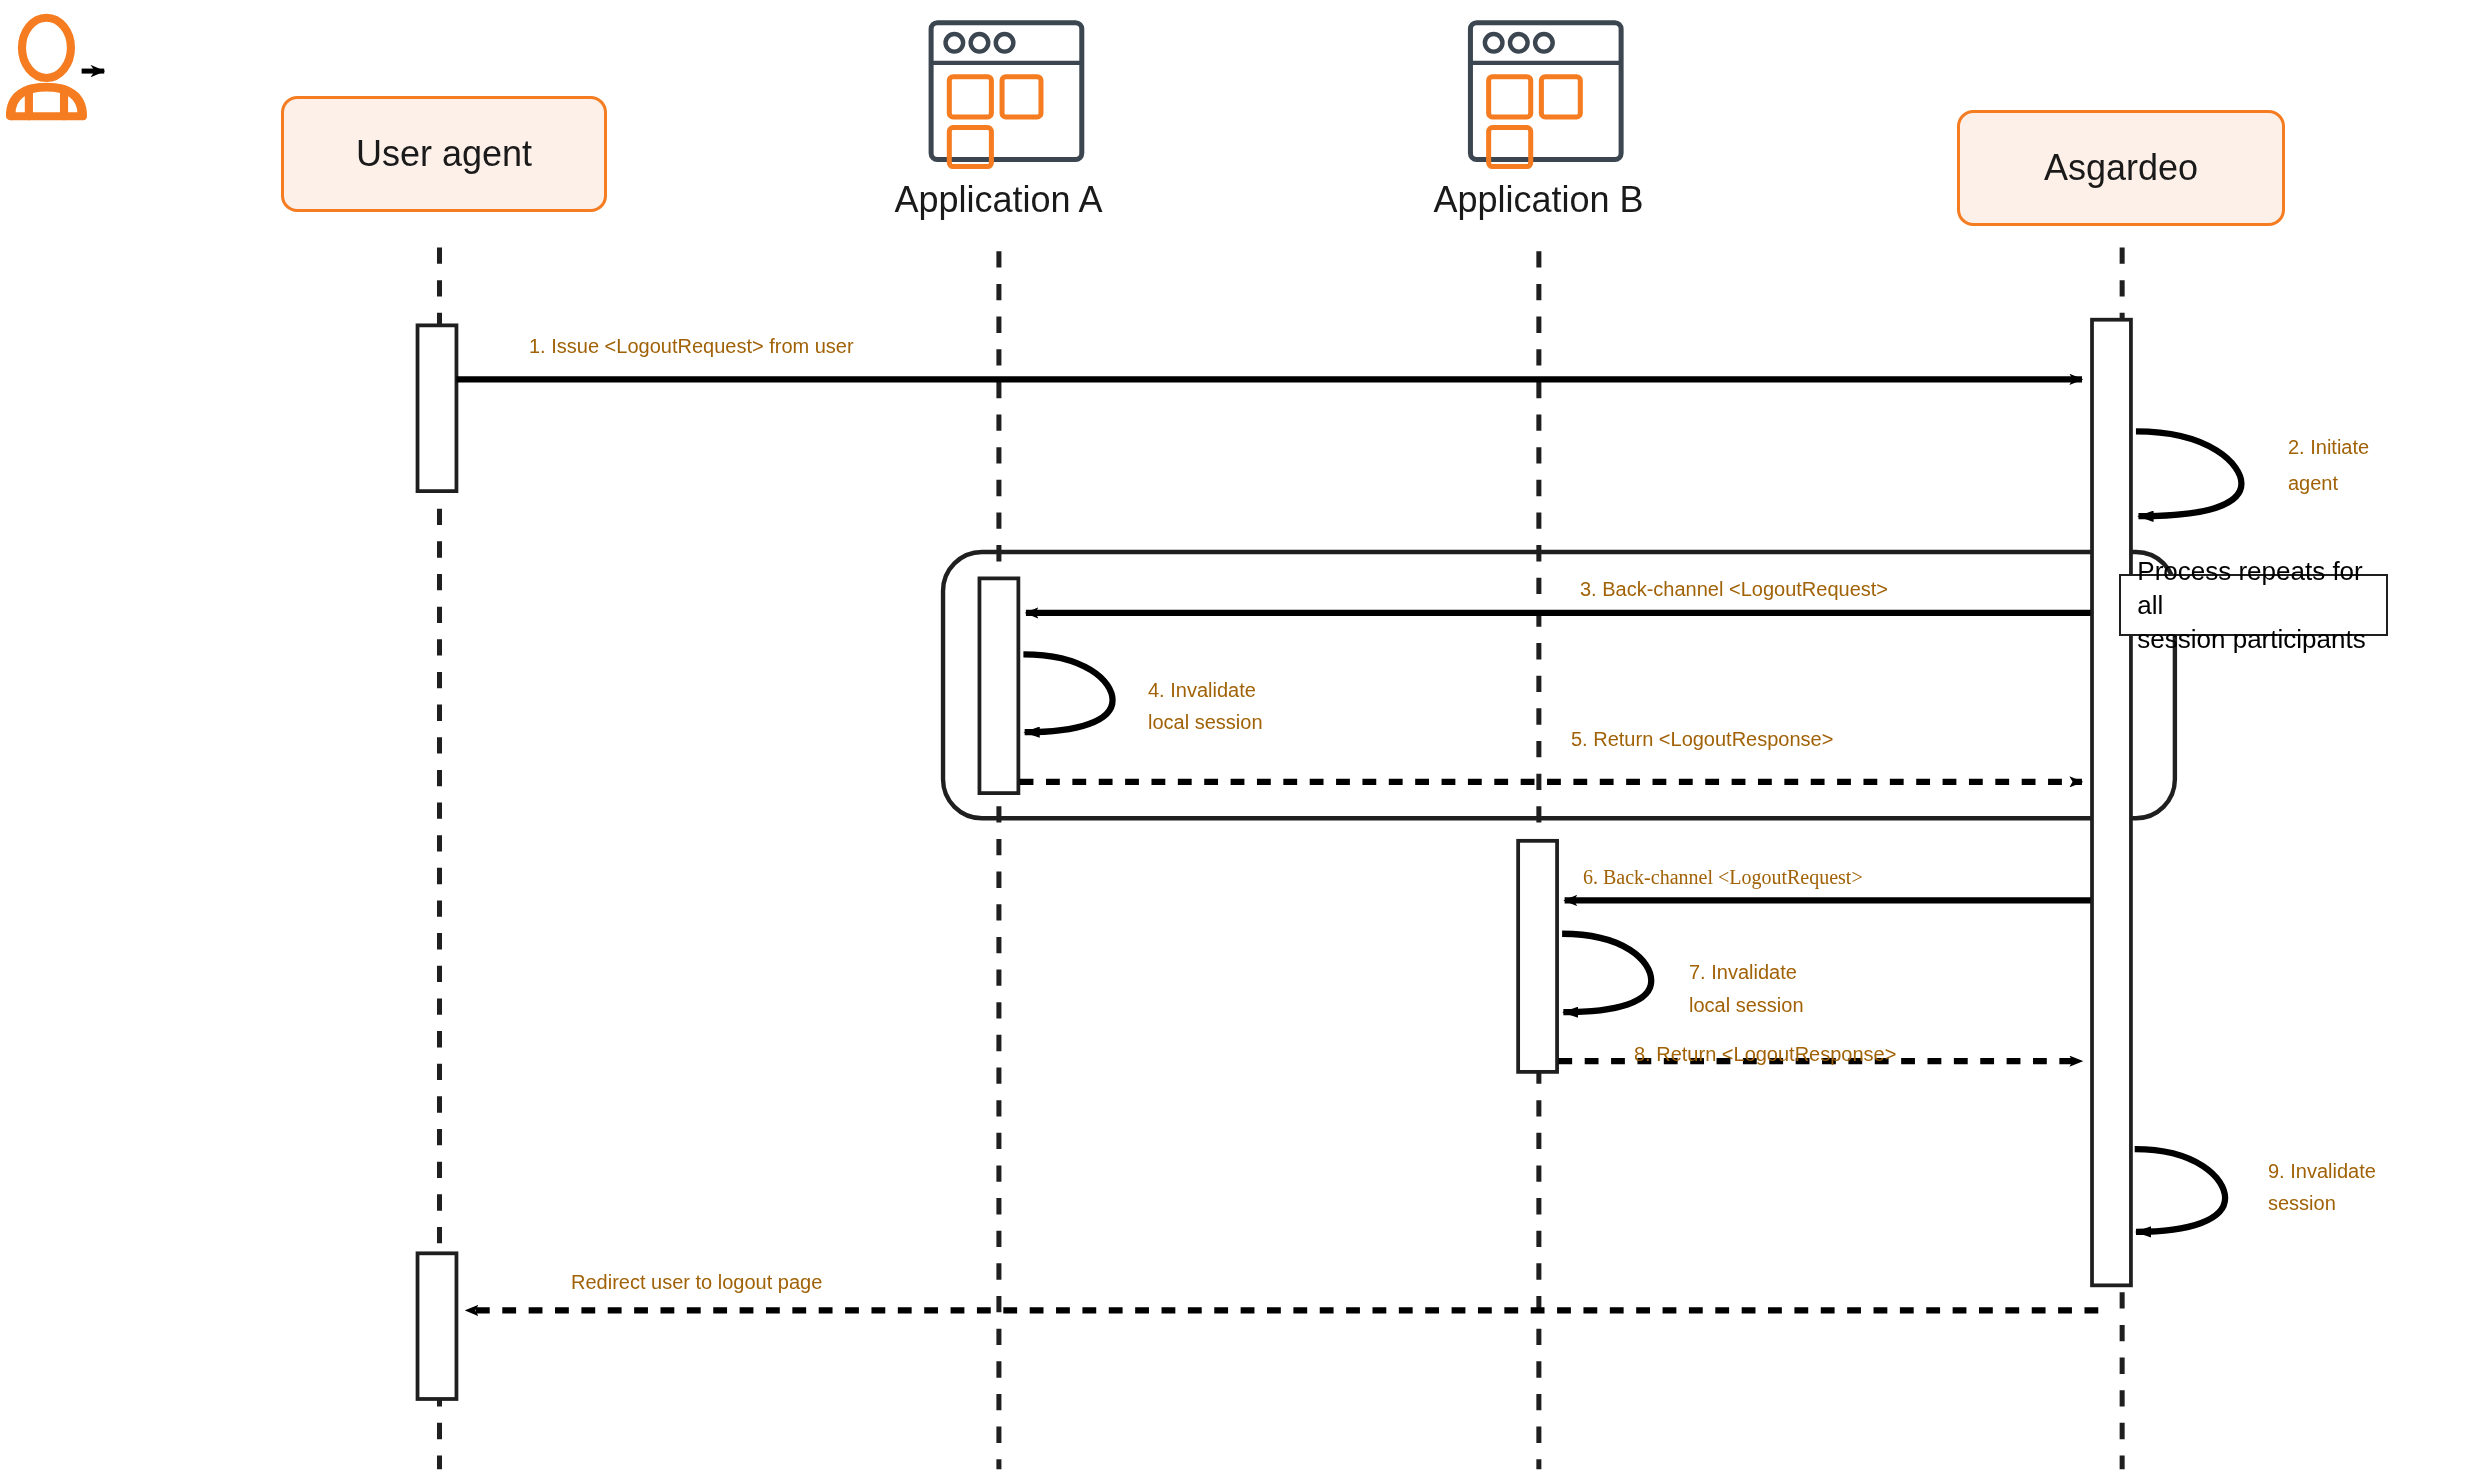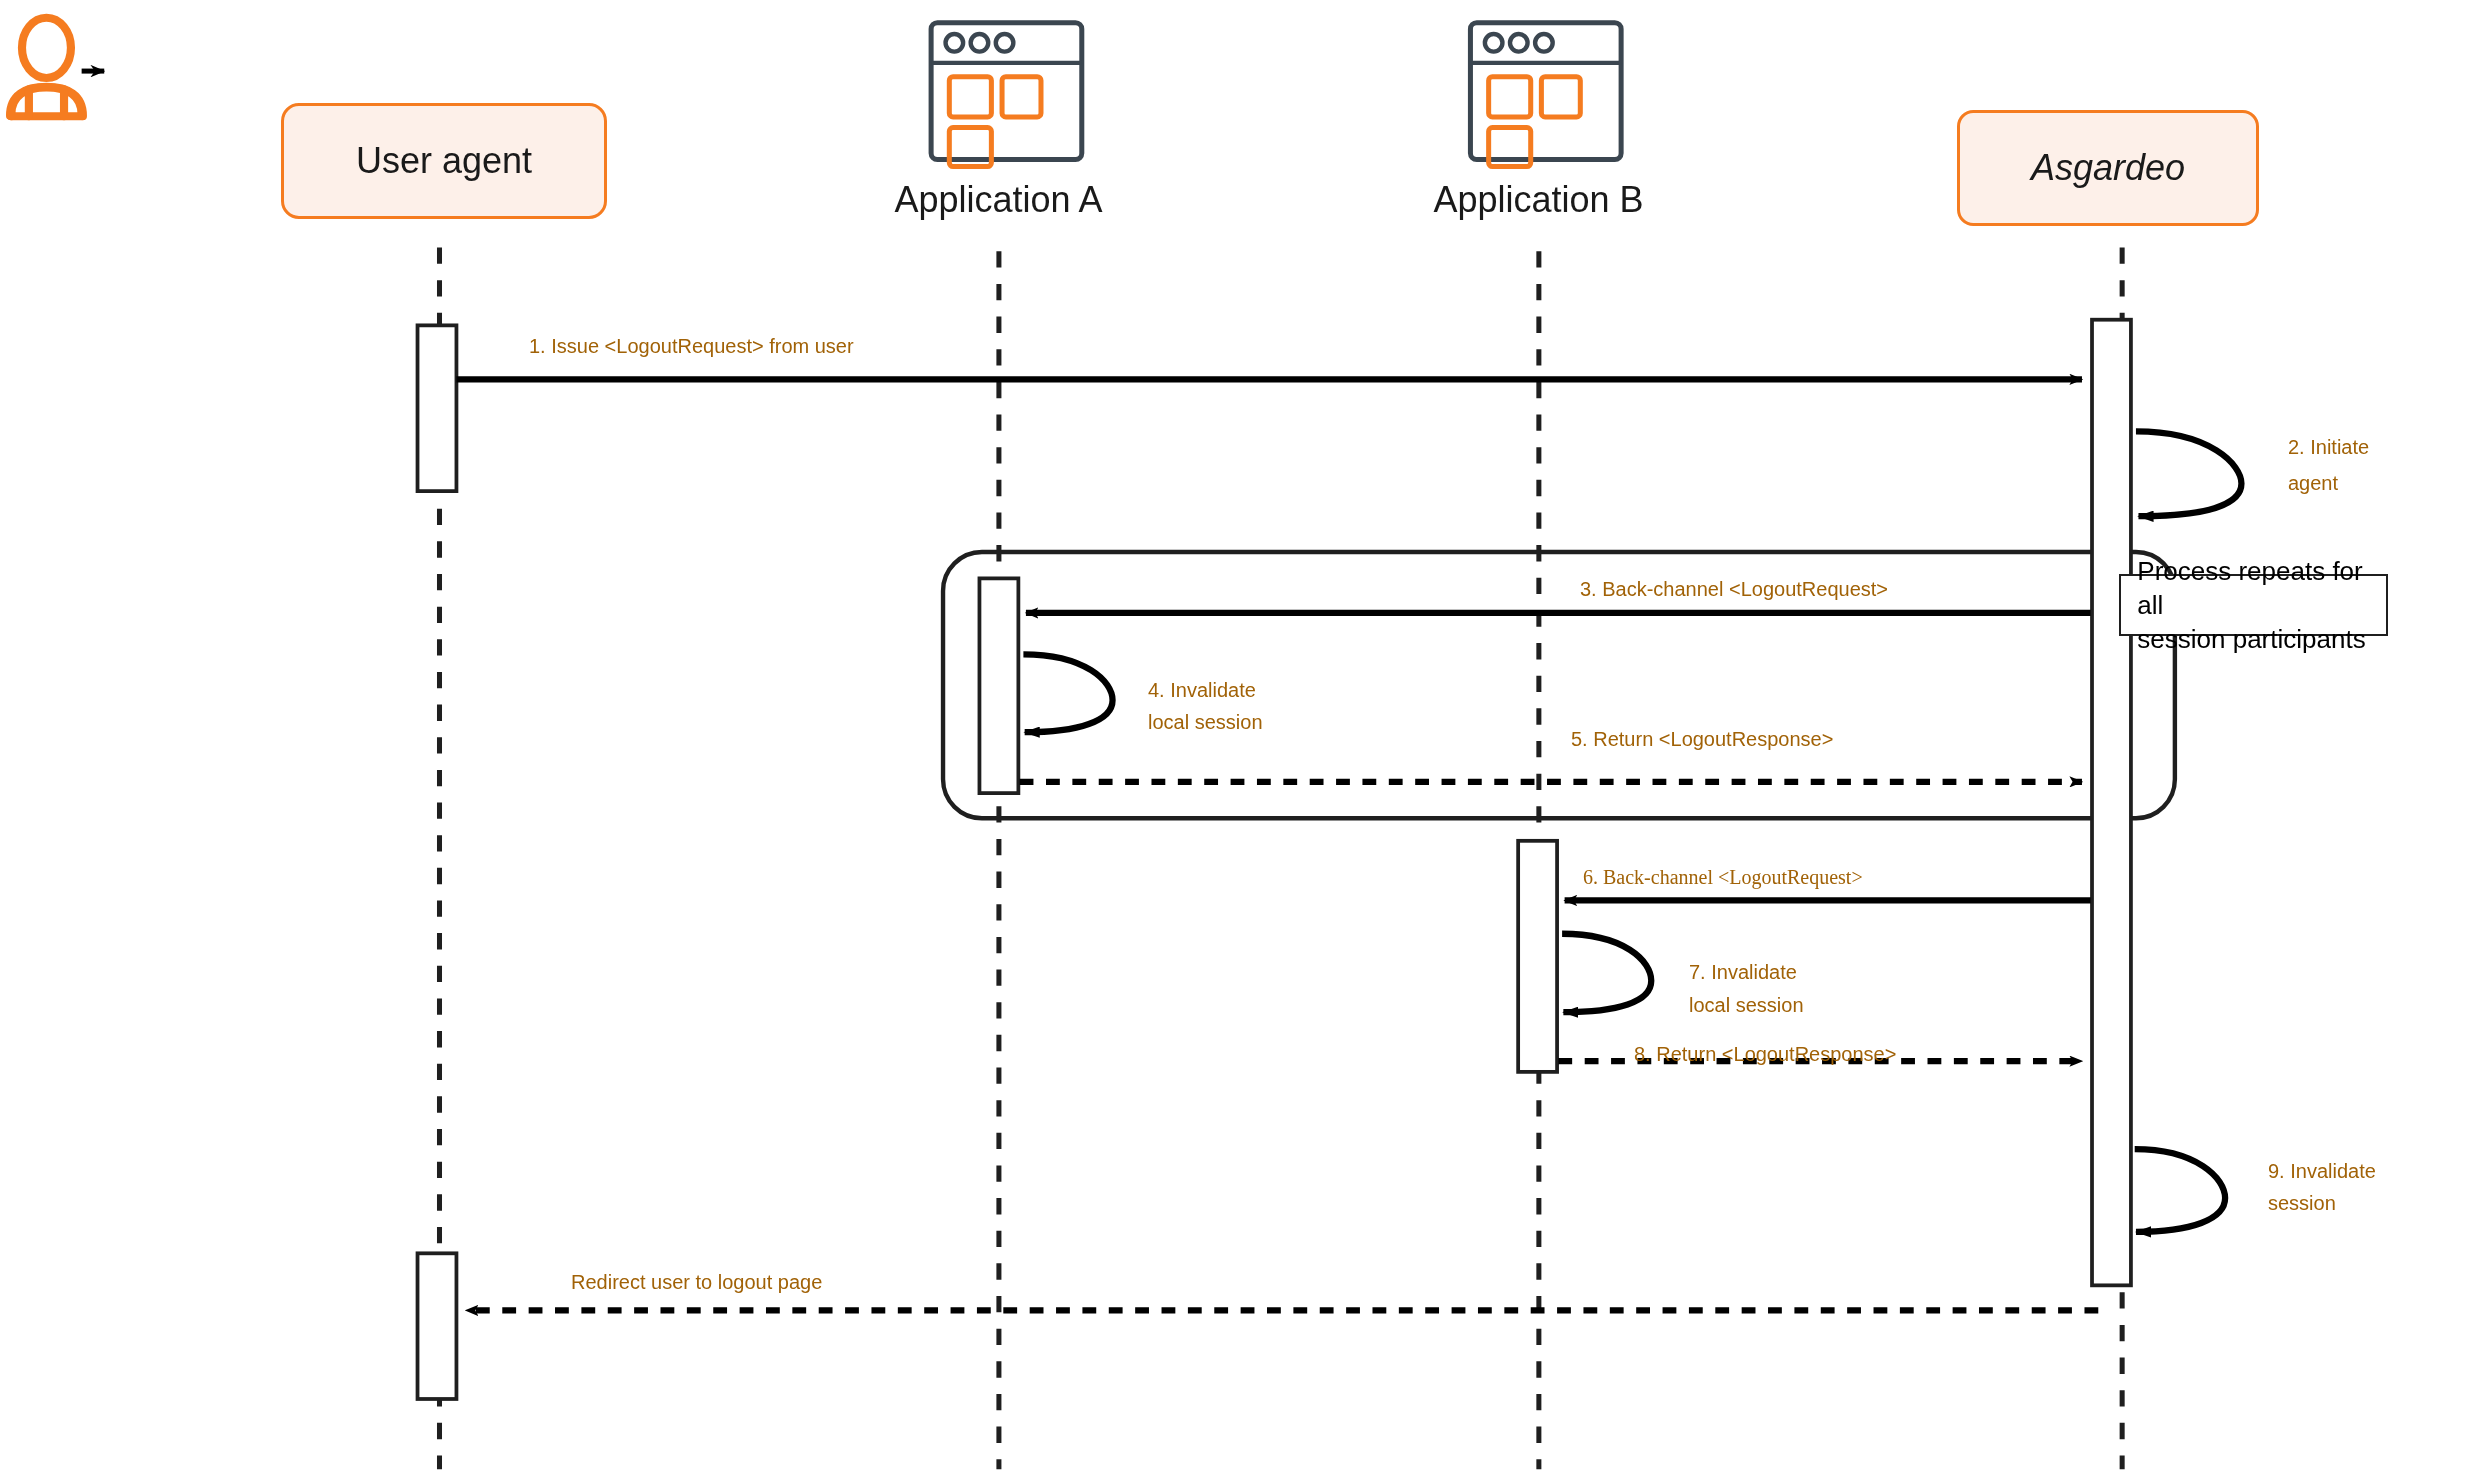--- a/index.html
+++ b/index.html
@@ -120,25 +120,25 @@
 
     <g fill="none" stroke="#000" stroke-width="10">
       <path d="M3400 1830 C3498 1830 3544 1876 3544 1908 C3544 1942 3490 1962 3402 1962" marker-end="url(#arrowSmall)"></path>
     </g>
 
     <g>
       <line x1="3342" y1="2087" x2="742" y2="2087" stroke="#000" stroke-width="10" stroke-dasharray="22 20" marker-end="url(#arrowSolidL)"></line>
     </g>
   </svg>
 
-  <div class="participant-box" style="left:281px;top:103px;width:326px;height:116px;border-radius:18px;">
+  <div class="participant-box" style="left:281px;top:96px;width:326px;height:116px;">
     <span class="ptxt">User agent</span>
   </div>
 
-  <div class="participant-box" style="left:1957px;top:110px;width:302px;height:116px;font-style:italic;">
+  <div class="participant-box" style="left:1957px;top:110px;width:328px;height:116px;">
     <span class="ptxt">Asgardeo</span>
   </div>
 
   <div class="participant-caption" style="left:810px;top:179px;width:377px;">Application A</div>
 
   <div class="participant-caption" style="left:1350px;top:179px;width:377px;">Application B</div>
 
   <div class="lbl msg-label" style="left:529px;top:333px;">1. Issue &lt;LogoutRequest&gt; from user</div>
 
   <div class="lbl msg-label" style="left:2288px;top:434px;">2. Initiate</div>

